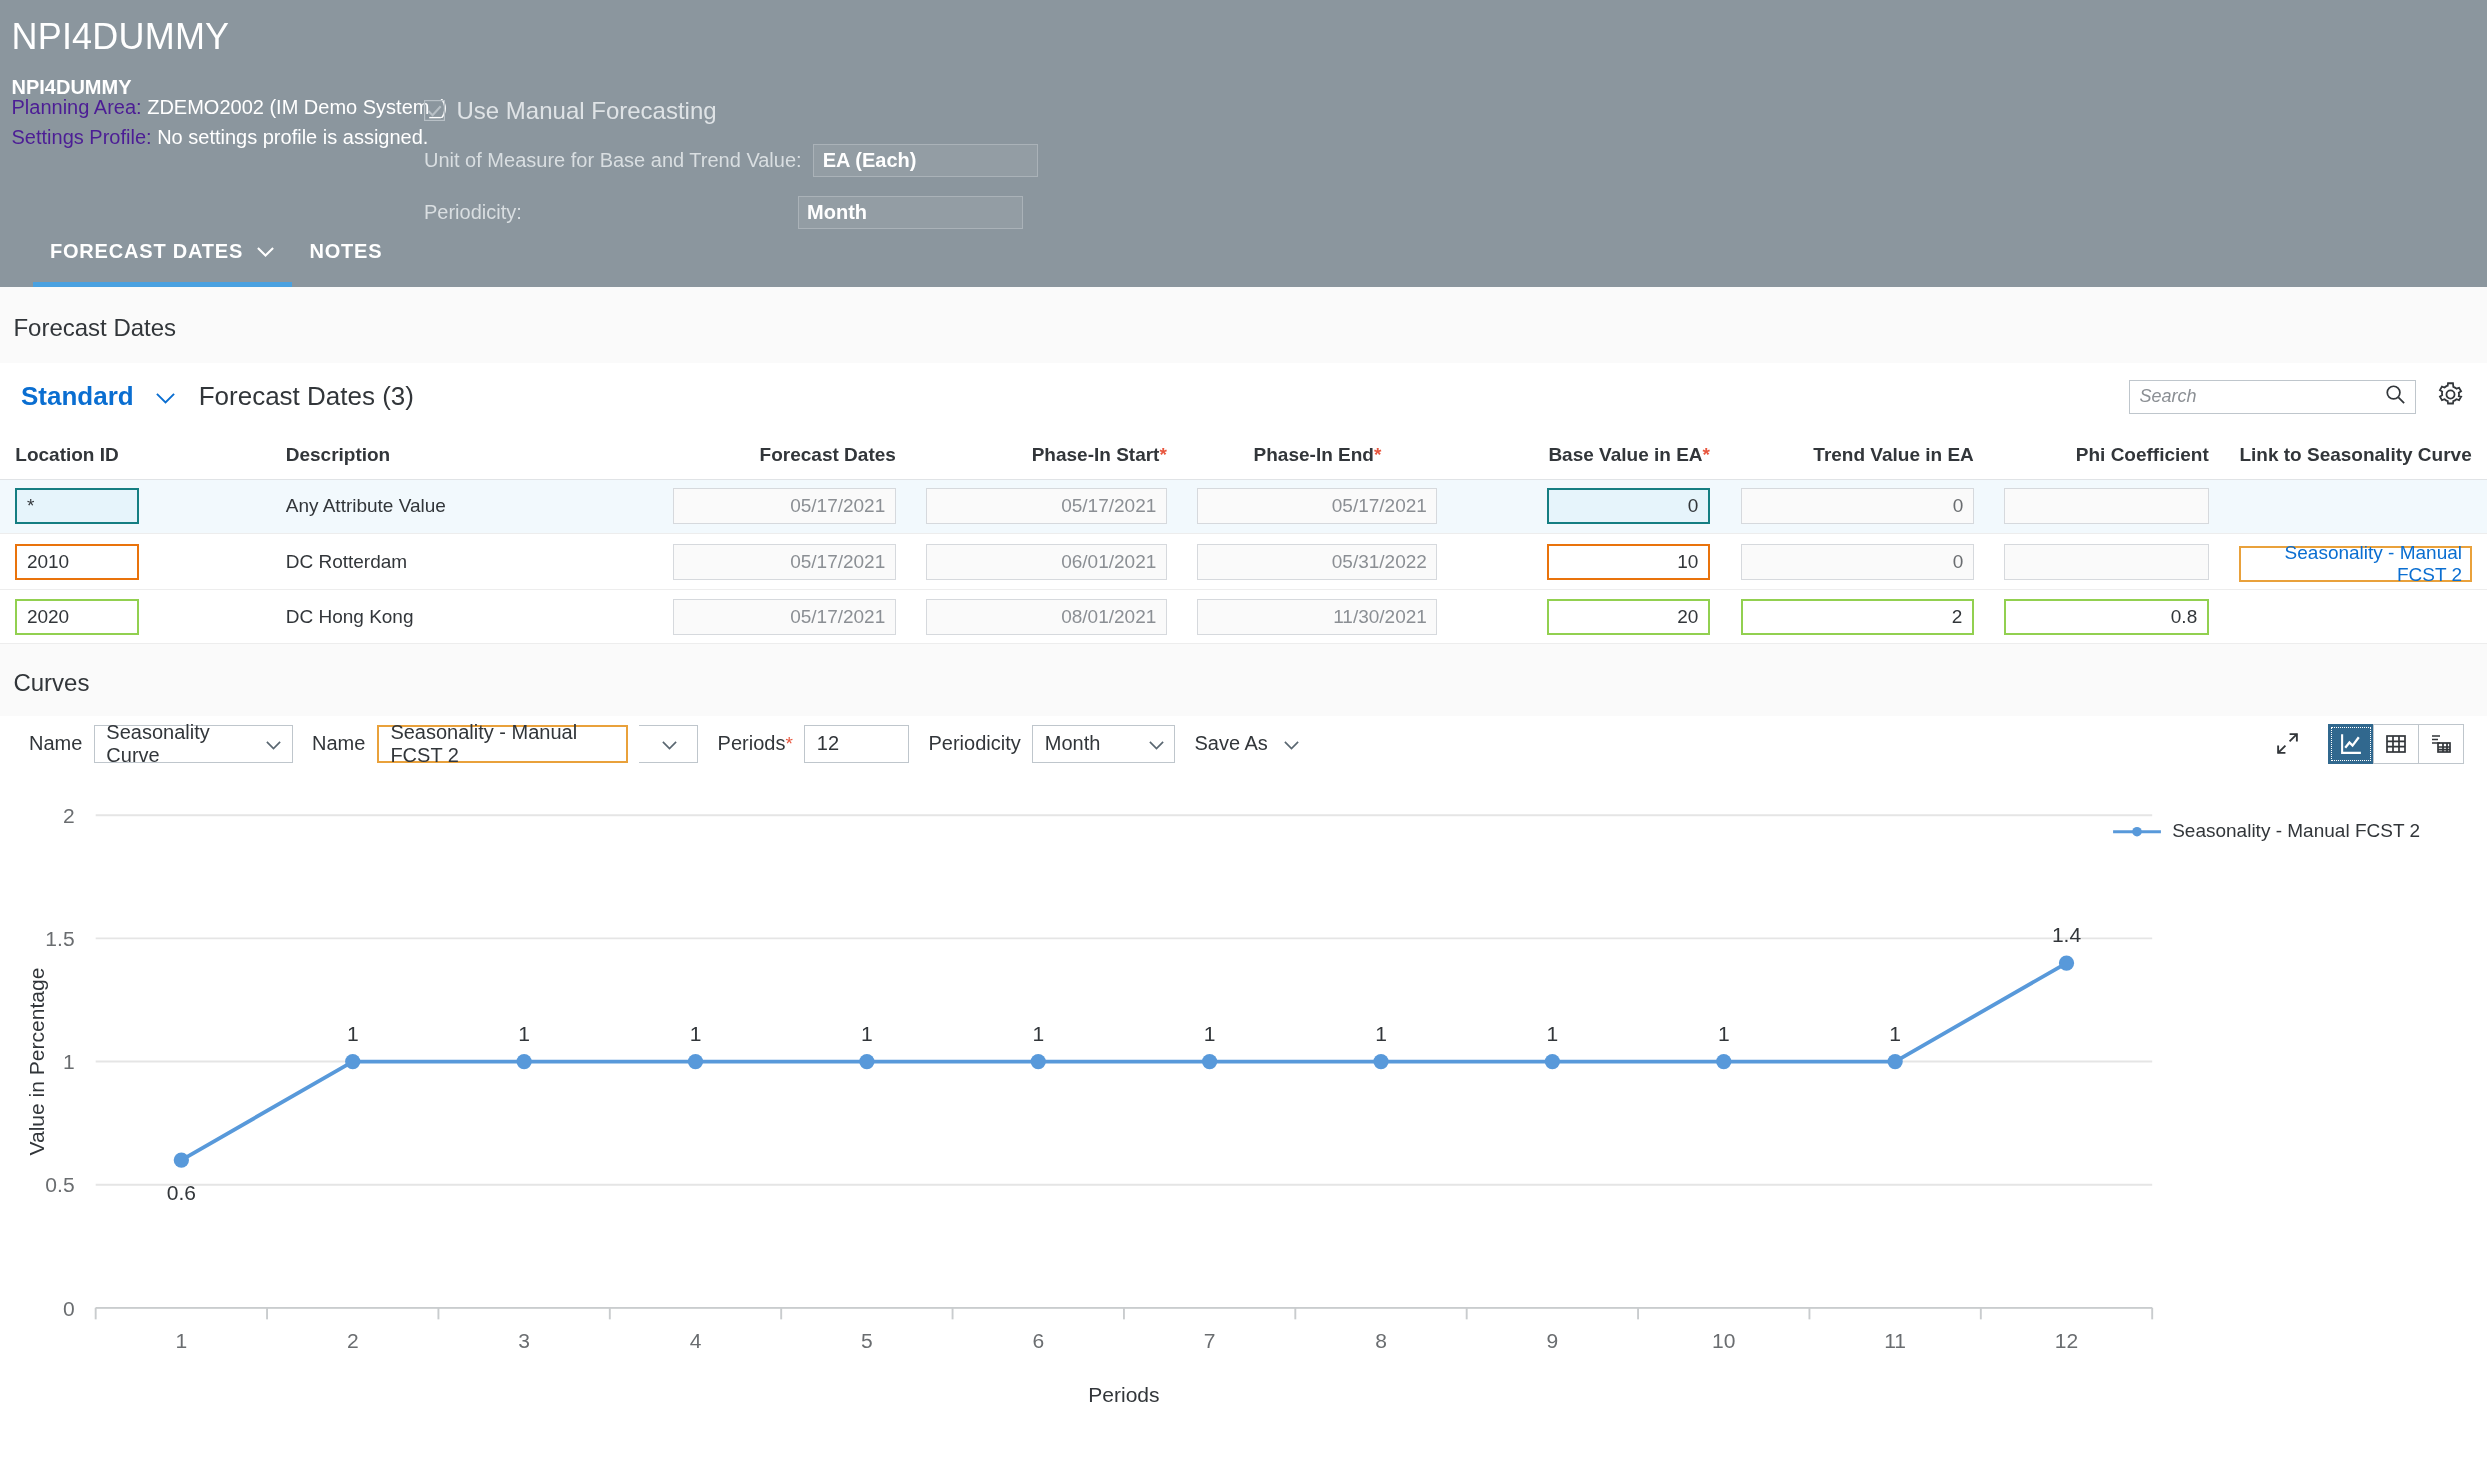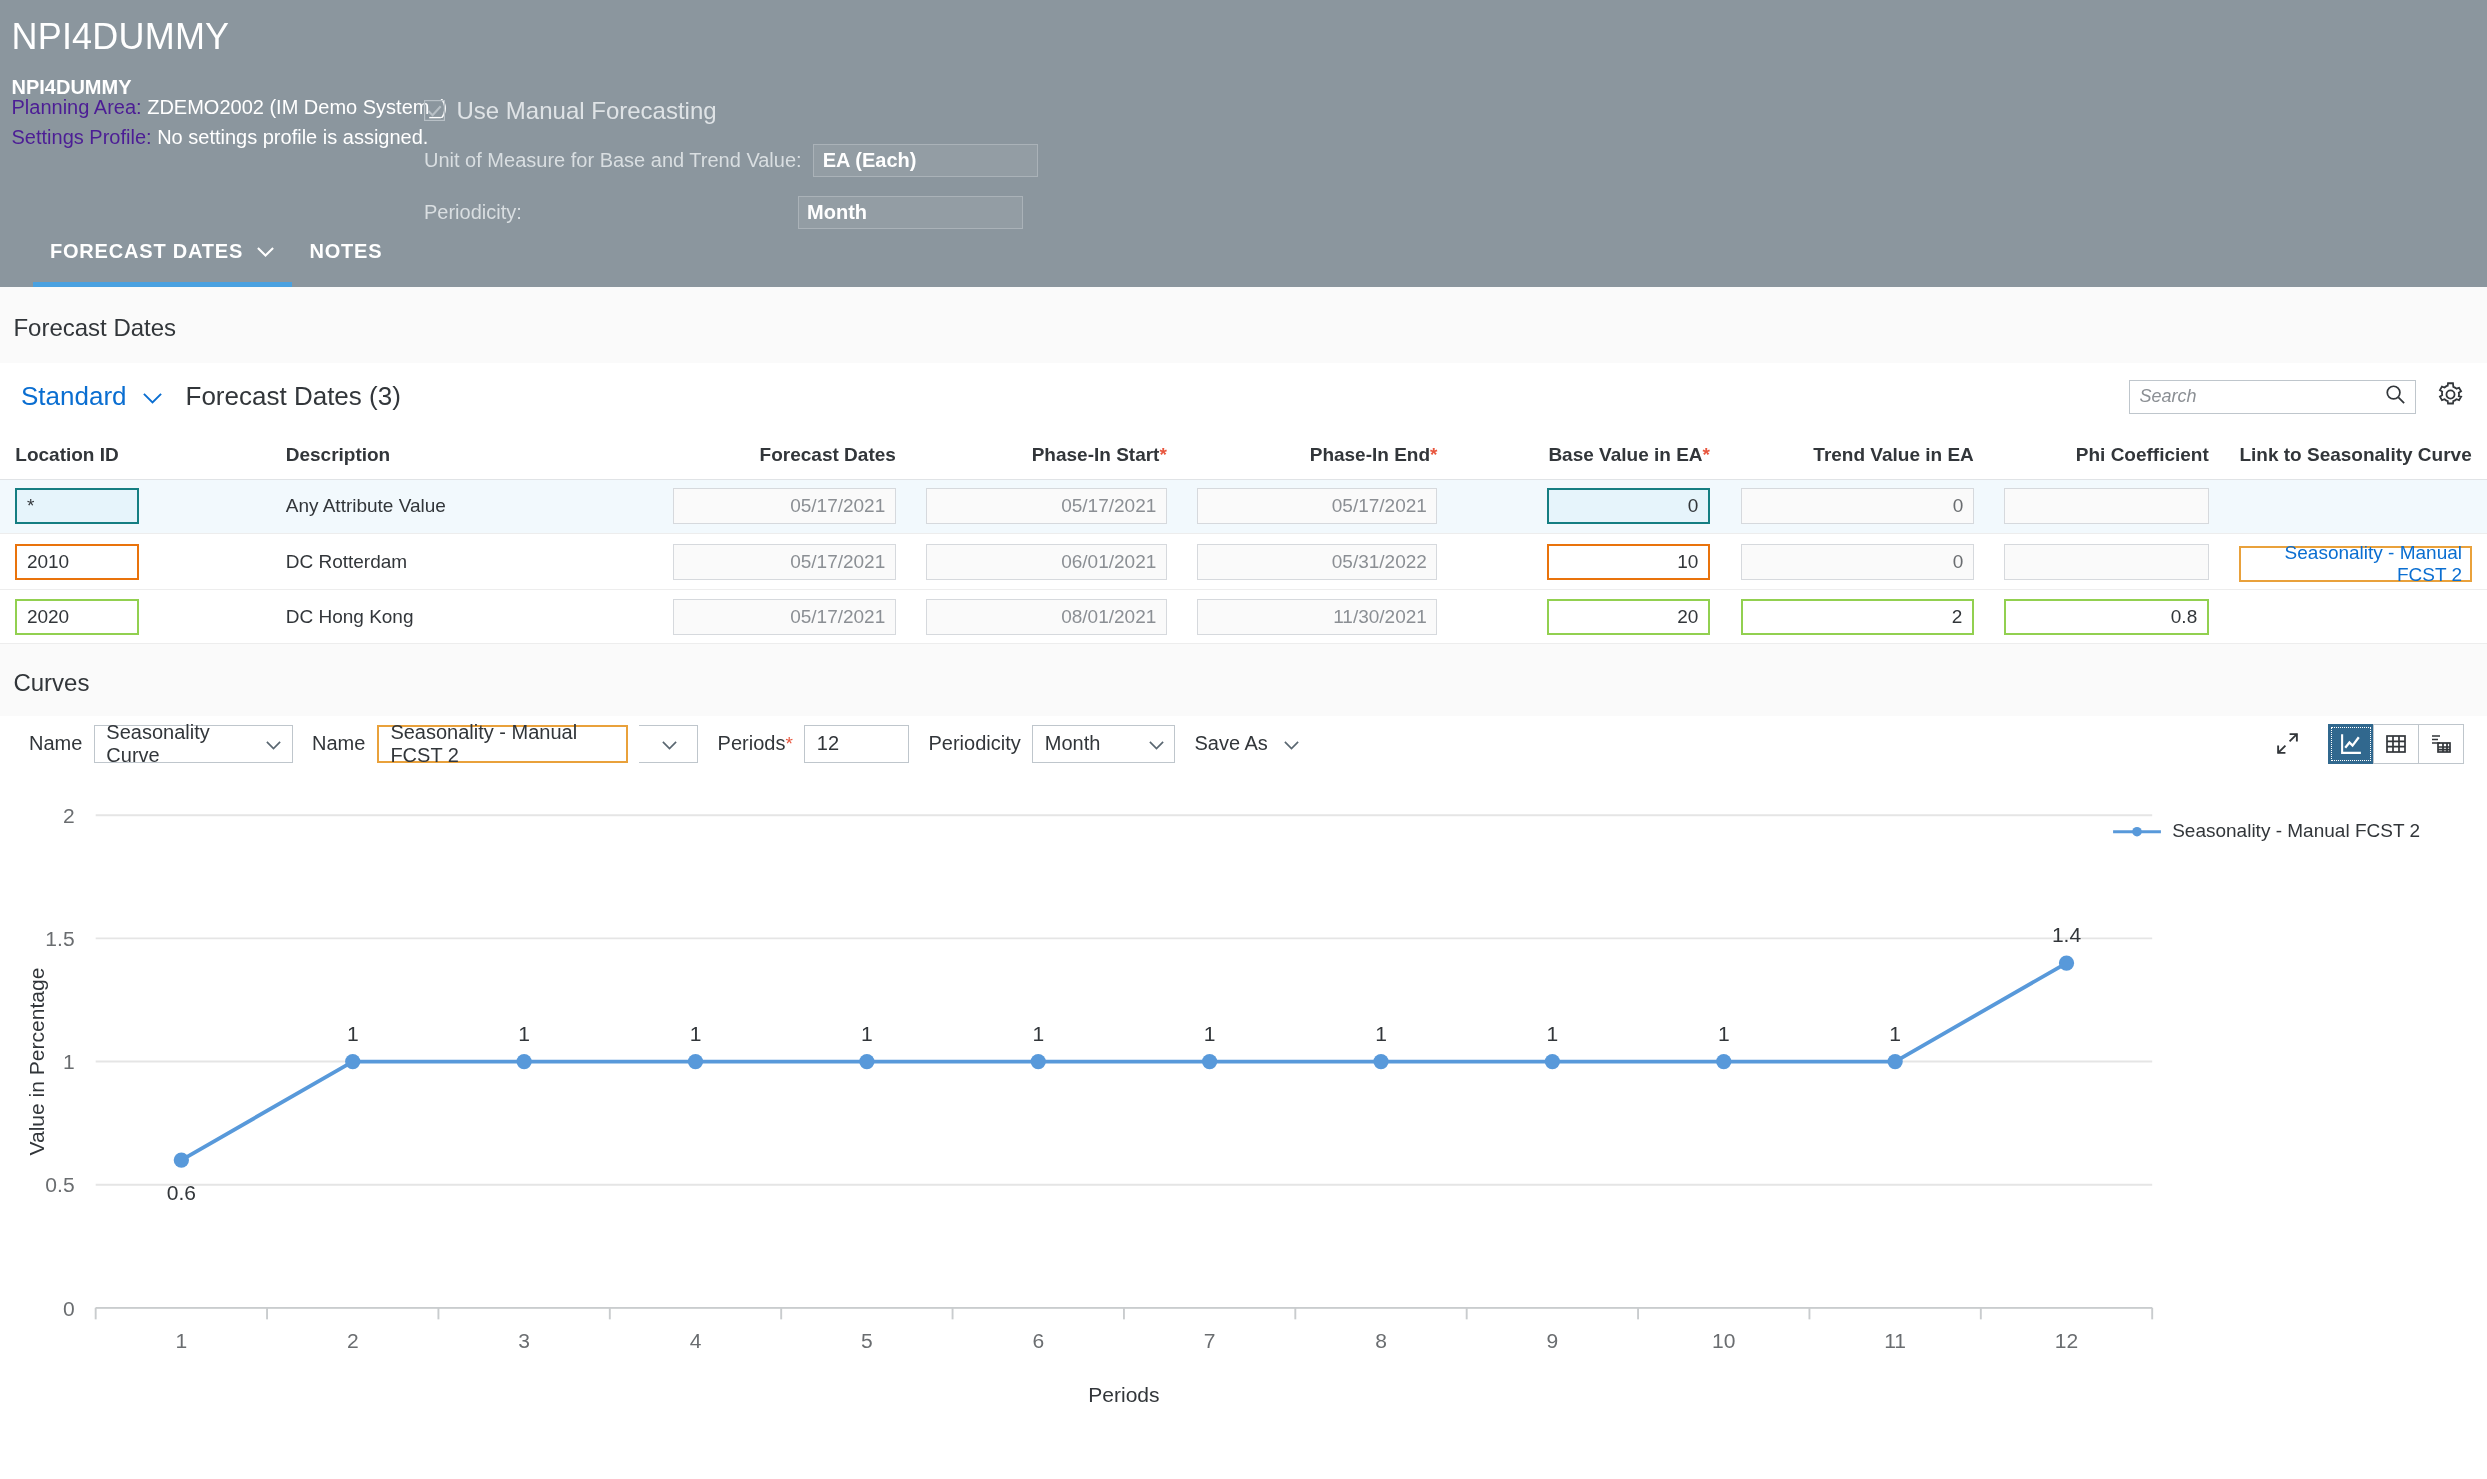--- a/index.html
+++ b/index.html
@@ -80,22 +80,22 @@
     font-size: 24px; color: #32363a; padding: 27px 0 21px 13.4px;
   }
   .panel { background: #ffffff; }
 
   .table-toolbar {
     display: flex; align-items: center;
     padding: 9.6px 23px 11.5px 21px; height: 69px;
     background: #ffffff;
   }
   .tt-variant {
-    display: flex; align-items: flex-end; gap: 15px;
-    font-size: 26px; color: #0a6ed1; cursor: pointer;
+    display: flex; align-items: flex-end; gap: 21px;
+    font-size: 26px; color: #0a6ed1; cursor: pointer; font-weight: bold;
   }
   .tt-count {
     font-size: 26px; color: #32363a; margin-left: 23px;
   }
   .tt-right { margin-left: auto; display: flex; align-items: center; gap: 21px; }
   .searchbox {
     width: 287px; height: 34px; border: 1px solid #bfc6cc; background: #fff;
     display: flex; align-items: center; padding: 0 7.7px 0 9.6px;
   }
   .searchbox input {
@@ -263,21 +263,21 @@
       </div>
     </div>
 
     <table class="fd">
       <thead>
         <tr>
           <th style="text-align:left;width:277px"><span>Location ID</span></th>
           <th style="text-align:left;width:402px"><span>Description</span></th>
           <th style="text-align:right;width:258px"><span>Forecast Dates</span></th>
           <th style="text-align:right;width:277px"><span>Phase-In Start</span><span class="req">*</span></th>
-          <th style="text-align:right;width:277px"><span>Phase-In End</span><span class="req">*</span></th>
+          <th style="text-align:center;width:277px"><span>Phase-In End</span><span class="req">*</span></th>
           <th style="text-align:right;width:277px"><span>Base Value in EA</span><span class="req">*</span></th>
           <th style="text-align:right;width:268px"><span>Trend Value in EA</span></th>
           <th style="text-align:right;width:239px"><span>Phi Coefficient</span></th>
           <th style="text-align:right"><span>Link to Seasonality Curve</span></th>
         </tr>
       </thead>
       <tbody id="tbody">
           <tr class="row-tint-teal">
             <td>
               <div class="cell-input hl-teal" style="width:124px">*</div>

